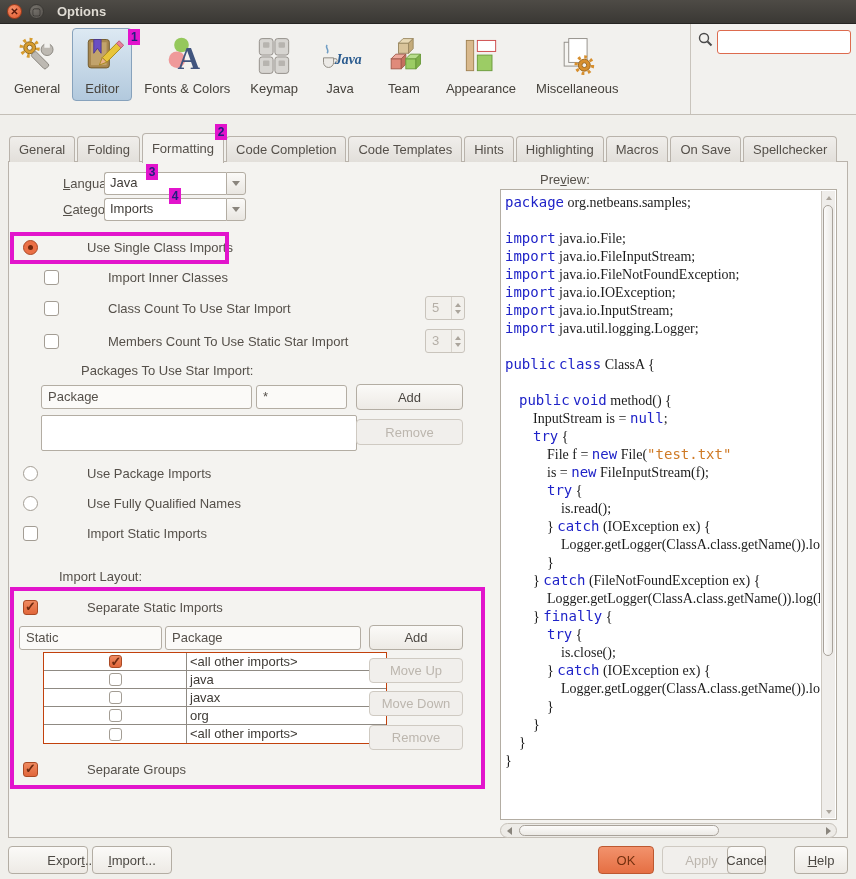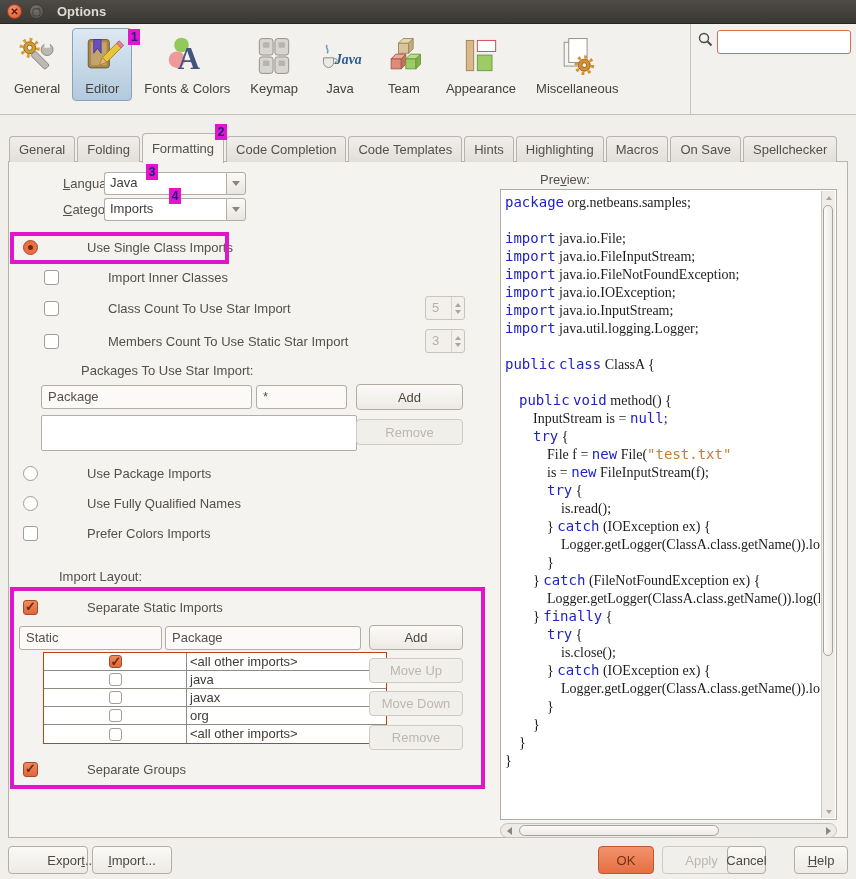--- a/index.html
+++ b/index.html
@@ -341,21 +341,21 @@
   <div class="ctrl-row" style="left:14px; top:304px;">
     <span class="radio"></span>
     <span class="lbl">Use Package Imports</span>
   </div>
   <div class="ctrl-row" style="left:14px; top:334px;">
     <span class="radio"></span>
     <span class="lbl">Use Fully Qualified Names</span>
   </div>
   <div class="ctrl-row" style="left:14px; top:364px;">
     <span class="cbox"></span>
-    <span class="lbl">Prefer Colors Imports</span>
+    <span class="lbl">Import Static Imports</span>
   </div>
 
   <span class="lbl abs" style="left:10px; top:407px;">Import Layout:</span>
   <div class="anno-box" style="left:1px; top:425px; width:475px; height:202px;"></div>
 
   <div class="ctrl-row" style="left:14px; top:438px;">
     <span class="cbox checked"></span>
     <span class="lbl">Separate Static Imports</span>
   </div>
 

